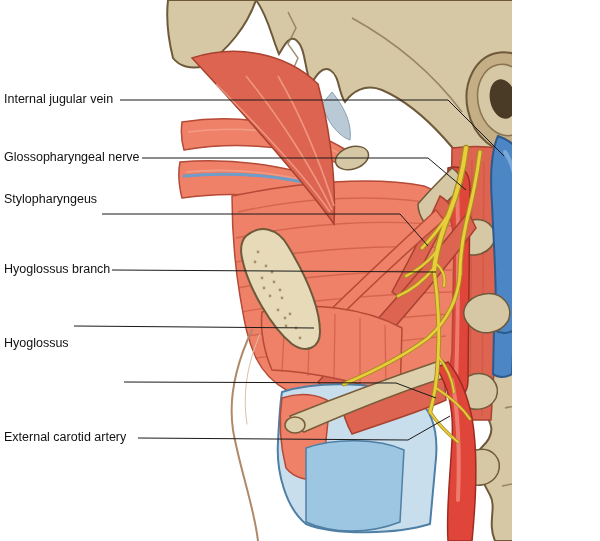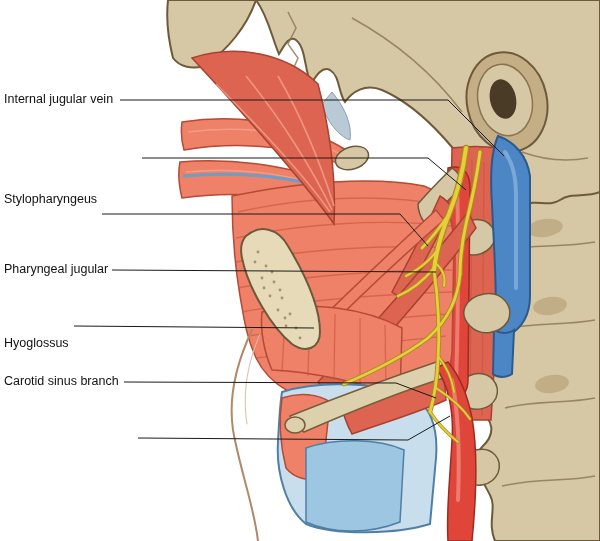--- a/index.html
+++ b/index.html
@@ -1,18 +1,18 @@
 <!DOCTYPE html>
 <html style="--color-bone: #d6c7a5; --color-bone_outline: #6e5a3a; --color-muscle: #ee8168; --color-muscle_dark: #dd6450; --color-muscle_light: #f4a38c; --color-vein: #4d86c4; --color-vein_dark: #2d5a8c; --color-artery: #e0453a; --color-artery_highlight: #f0857a; --color-nerve: #e9cd3d; --color-nerve_outline: #a78f1e; --color-cartilage: #c8deed; --color-cartilage_dark: #4f7fa5; --color-label_text: #111111; --color-leader_line: #1a1a1a;"><head>
 <meta charset="utf-8">
 <style>
   html,body{margin:0;padding:0;background:#ffffff;}
   .figure-wrap{
     position:relative;
-    width:600px;height:541px;
+    width:512px;height:541px;
     background:#ffffff;
     overflow:hidden;
     font-family:"Liberation Sans",sans-serif;
   }
   svg{display:block;position:absolute;top:0;left:0;}
   .label{
     position:absolute;
     left:4px;
     font:12.5px/15px "Liberation Sans",sans-serif;
     color:var(--color-label_text,#111);
@@ -255,18 +255,19 @@
     <polyline class="leader" points="142,158 428,158 466,190"></polyline>
     <polyline class="leader" points="102,214 400,214 428,246"></polyline>
     <polyline class="leader" points="112,270 436,272"></polyline>
     <polyline class="leader" points="74,326 314,328"></polyline>
     <polyline class="leader" points="124,382 396,383 436,398"></polyline>
     <polyline class="leader" points="138,438 408,440 450,416"></polyline>
   </g>
 </svg>
 
   <div class="label" style="top:92px">Internal jugular vein</div>
+  <div class="label" style="top:150px">Glossopharyngeal nerve</div>
   <div class="label" style="top:192px">Stylopharyngeus</div>
-  <div class="label" style="top:262px">Pharyngeal jugular</div>
+  <div class="label" style="top:262px">Hyoglossus branch</div>
   <div class="label" style="top:336px">Hyoglossus</div>
-  <div class="label" style="top:374px">Carotid sinus branch</div>
+  <div class="label" style="top:430px">External carotid artery</div>
 
 </div>
 
 </body></html>

